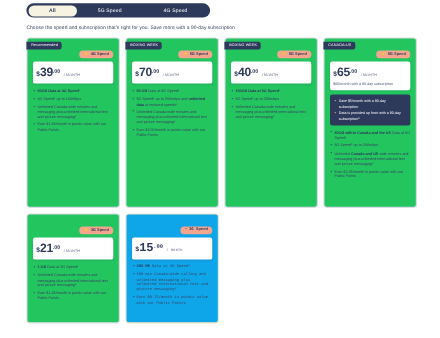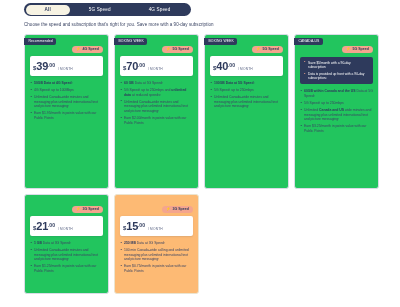--- a/index.html
+++ b/index.html
@@ -56,21 +56,21 @@
 
   .card {
     position: relative;
     width: 85px;
     background: #22c55e;
     border: 0.6px solid #d9dce6;
     border-radius: 3px;
     padding: 4px 5px 6px 5px;
     min-height: 155px;
   }
-  .card.cream { background: #fdba74; border-color: #ece4cf; }
+  .card.cream { background: #0ea5e9; border-color: #ece4cf; font-family: Liberation Mono, monospace; }
   .card.tall { min-height: 155px; }
   .card.short { min-height: 100px; }
 
   
   .ribbon {
     position: absolute; left: -0.6px; top: 3px;
     background: #2e3a5c;
     color: #ffffff;
     font-size: 3.4px;
     line-height: 6.5px;
@@ -236,20 +236,29 @@
         </ul>
       </div>
       <div class="card tall">
         <div class="ribbon">CANADA-US</div>
         <div class="pill-row">
           <span class="speed-pill">
             <span class="bolt">⚡</span>
             <span>5G Speed</span>
           </span>
         </div>
+        <div class="price-panel">
+          <div class="price-line">
+            <span class="cur">$</span>
+            <span class="amt">65</span>
+            <span class="cents">.00</span>
+            <span class="per">/ MONTH</span>
+          </div>
+          <div class="price-note">$60/month with a 90-day subscription</div>
+        </div>
         <div class="promo">
           <ul>
             <li>Save $5/month with a 90-day subscription</li>
             <li>Data is provided up front with a 90-day subscription³</li>
           </ul>
         </div>
         <ul class="features">
           <li><b>60GB within Canada and the US</b> Data at 5G Speed¹</li>
           <li>5G Speed¹ up to 250mbps</li>
           <li>Unlimited <b>Canada and US</b> wide minutes and messaging plus unlimited international text and picture messaging²</li>

